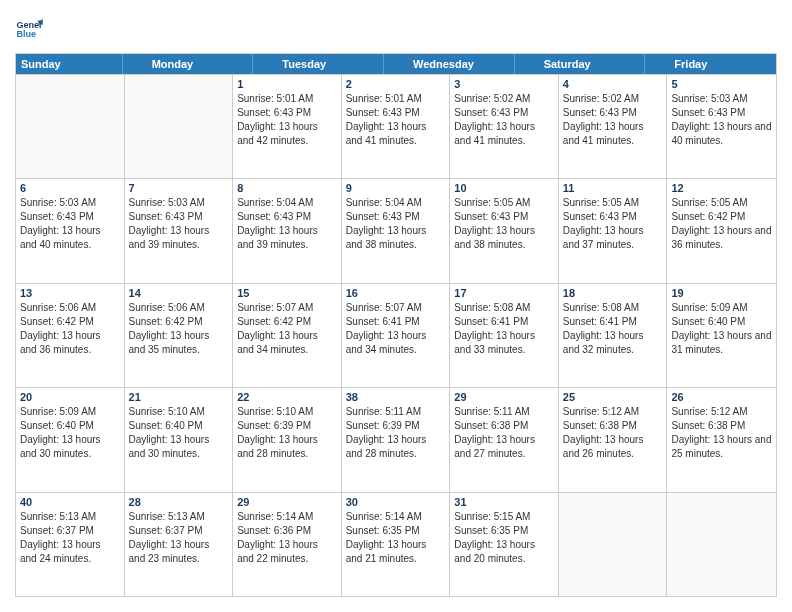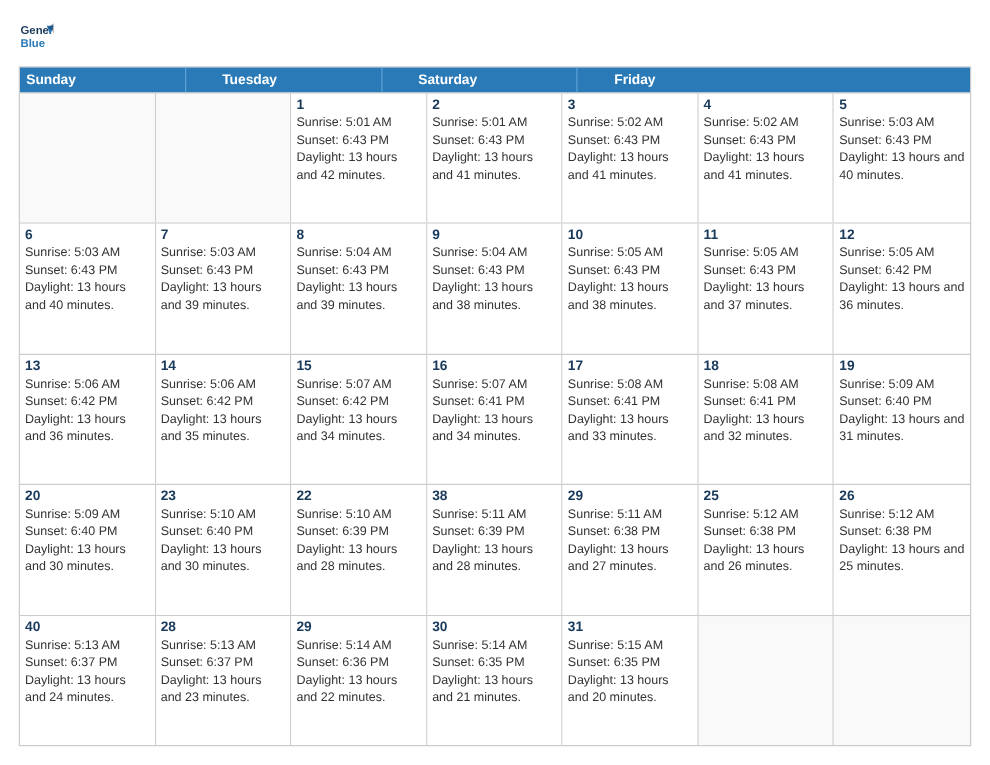--- a/index.html
+++ b/index.html
@@ -46,21 +46,21 @@
       color: #333;
     }
     .calendar {
       flex: 1;
       display: flex;
       flex-direction: column;
       border: 1px solid #ccc;
     }
     .cal-header-row {
       display: grid;
-      grid-template-columns: repeat(5, 1fr);
+      grid-template-columns: repeat(6, 1fr);
       background: #2a7ab8;
       gap: 24px;
     }
     .cal-header-cell {
       color: #fff;
       font-size: 11px;
       font-weight: bold;
       padding: 4px 5px;
       text-align: left;
       border-right: 1px solid #5a9fd4;
@@ -114,21 +114,23 @@
     </div>
     <div class="title-block">
       <div class="month-title"></div>
       <div class="location"></div>
     </div>
   </div>
 
   <div class="calendar">
     <div class="cal-header-row">
     <div class="cal-header-cell">Sunday</div>
+        <div class="cal-header-cell">Monday</div>
         <div class="cal-header-cell">Tuesday</div>
+        <div class="cal-header-cell">Wednesday</div>
         <div class="cal-header-cell">Saturday</div>
         <div class="cal-header-cell">Friday</div>
       </div>
 
     <div class="cal-body">
     <div class="cal-row">
           <div class="cal-cell empty"></div>
           <div class="cal-cell empty"></div>
           <div class="cal-cell">
             <div class="day-number">1</div>
@@ -250,21 +252,21 @@
           </div>
         </div>
         <div class="cal-row">
           <div class="cal-cell">
             <div class="day-number">20</div>
             <div class="cell-info" style="white-space: pre-line;">Sunrise: 5:09 AM
 Sunset: 6:40 PM
 Daylight: 13 hours and 30 minutes.</div>
           </div>
           <div class="cal-cell">
-            <div class="day-number">23</div>
+            <div class="day-number">21</div>
             <div class="cell-info" style="white-space: pre-line;">Sunrise: 5:10 AM
 Sunset: 6:40 PM
 Daylight: 13 hours and 30 minutes.</div>
           </div>
           <div class="cal-cell">
             <div class="day-number">22</div>
             <div class="cell-info" style="white-space: pre-line;">Sunrise: 5:10 AM
 Sunset: 6:39 PM
 Daylight: 13 hours and 28 minutes.</div>
           </div>

